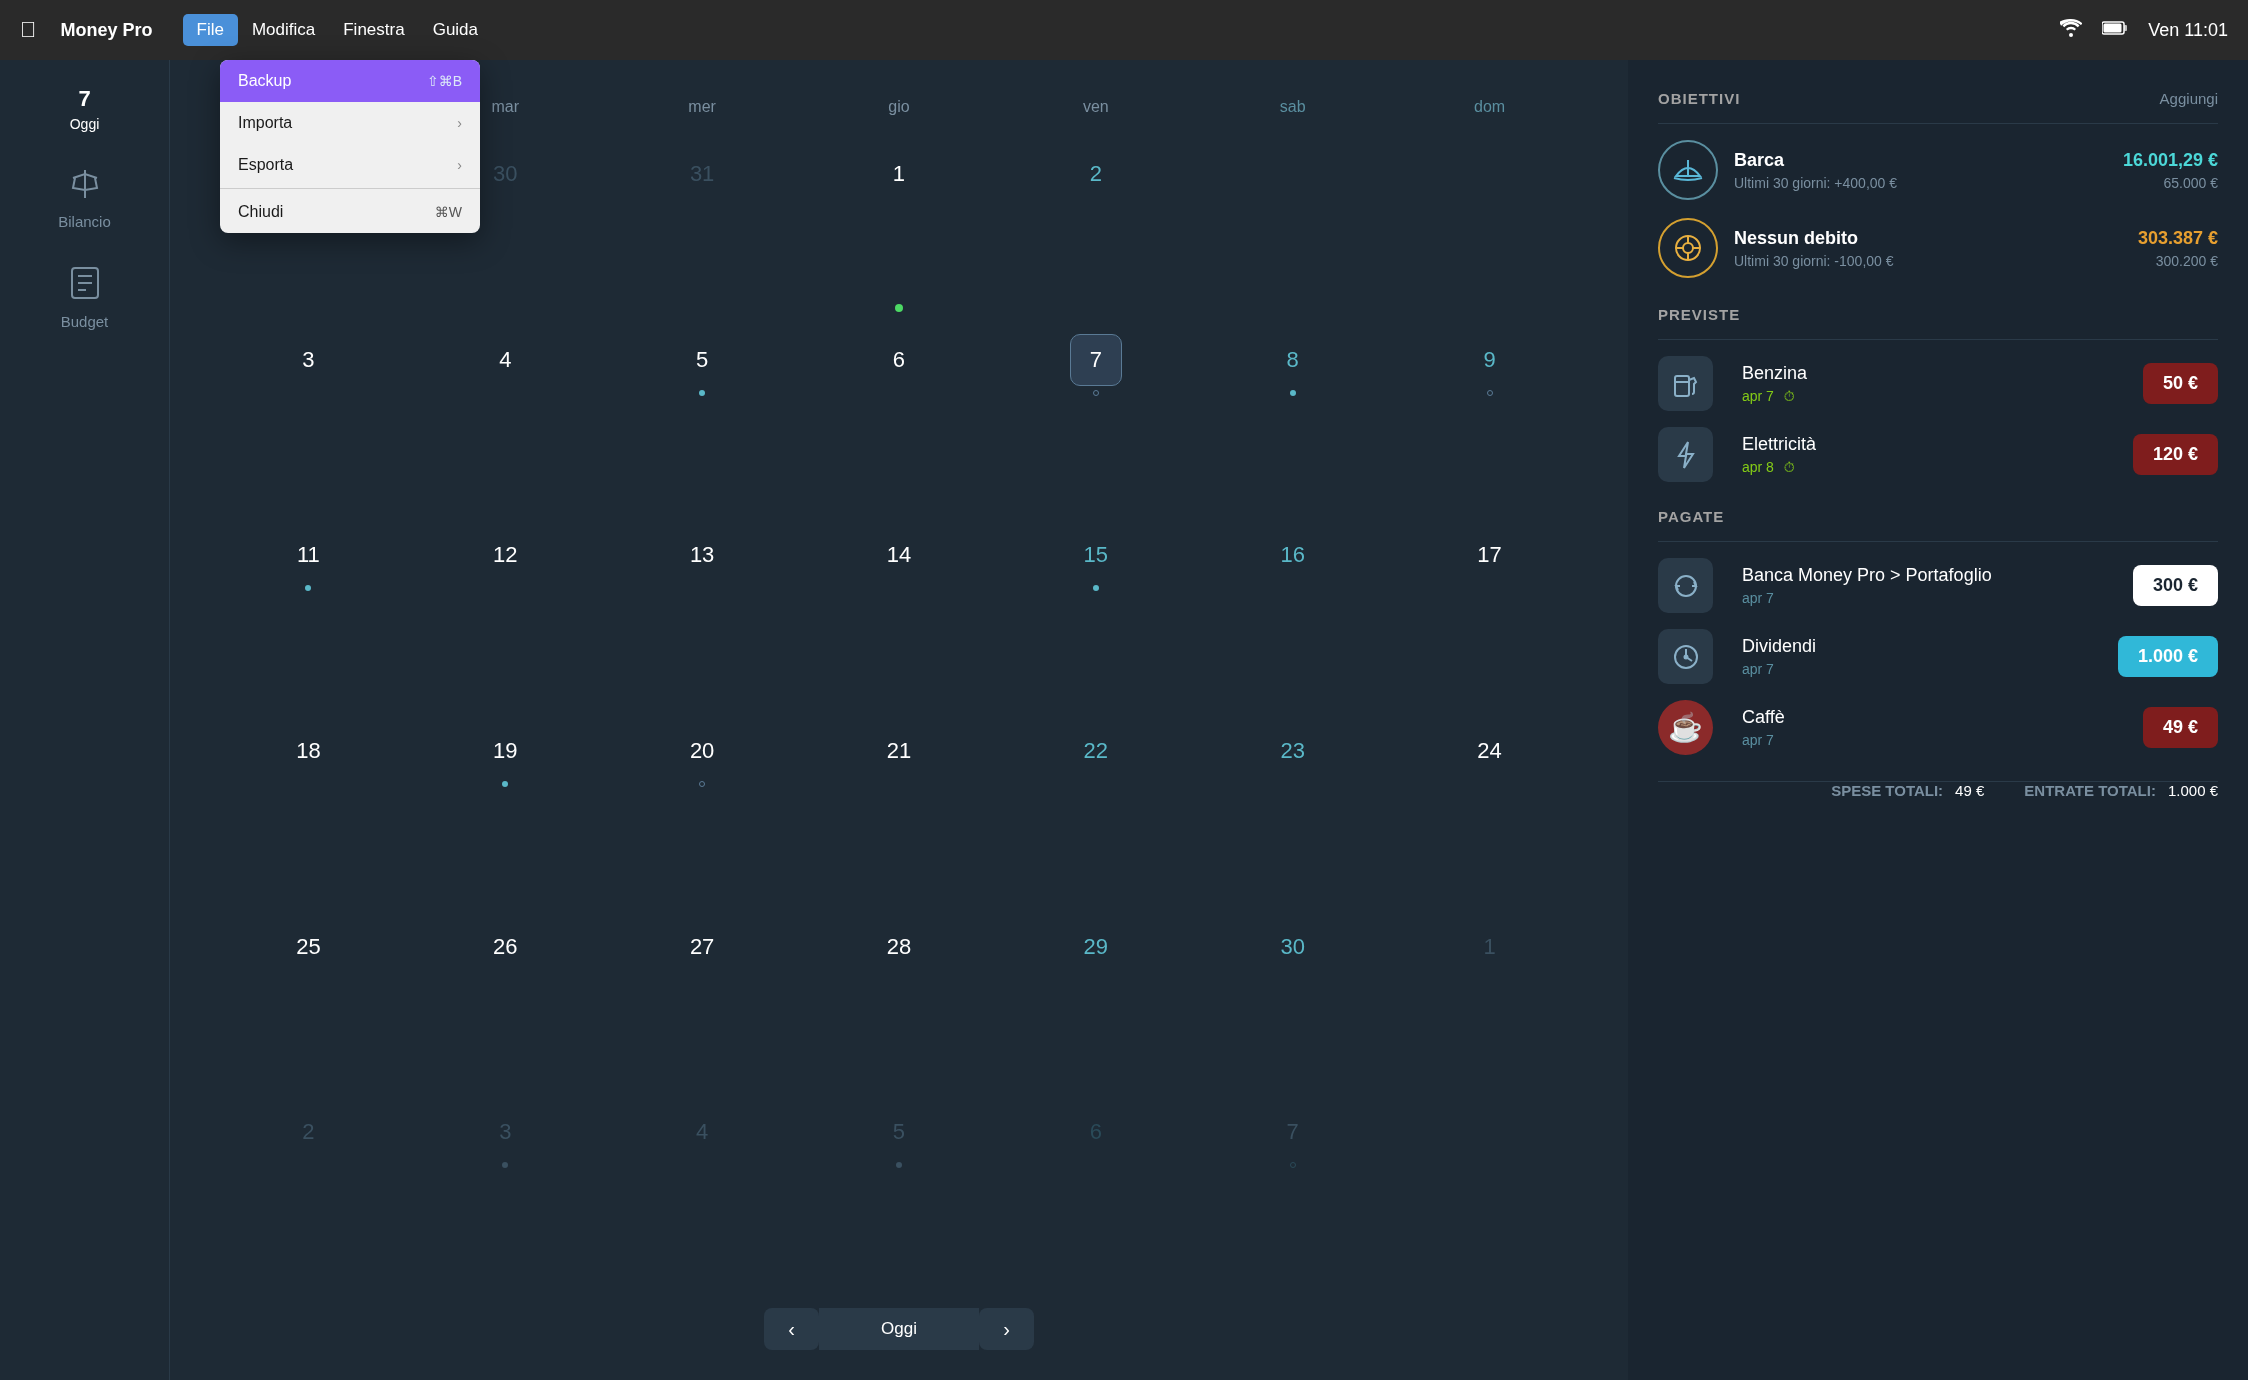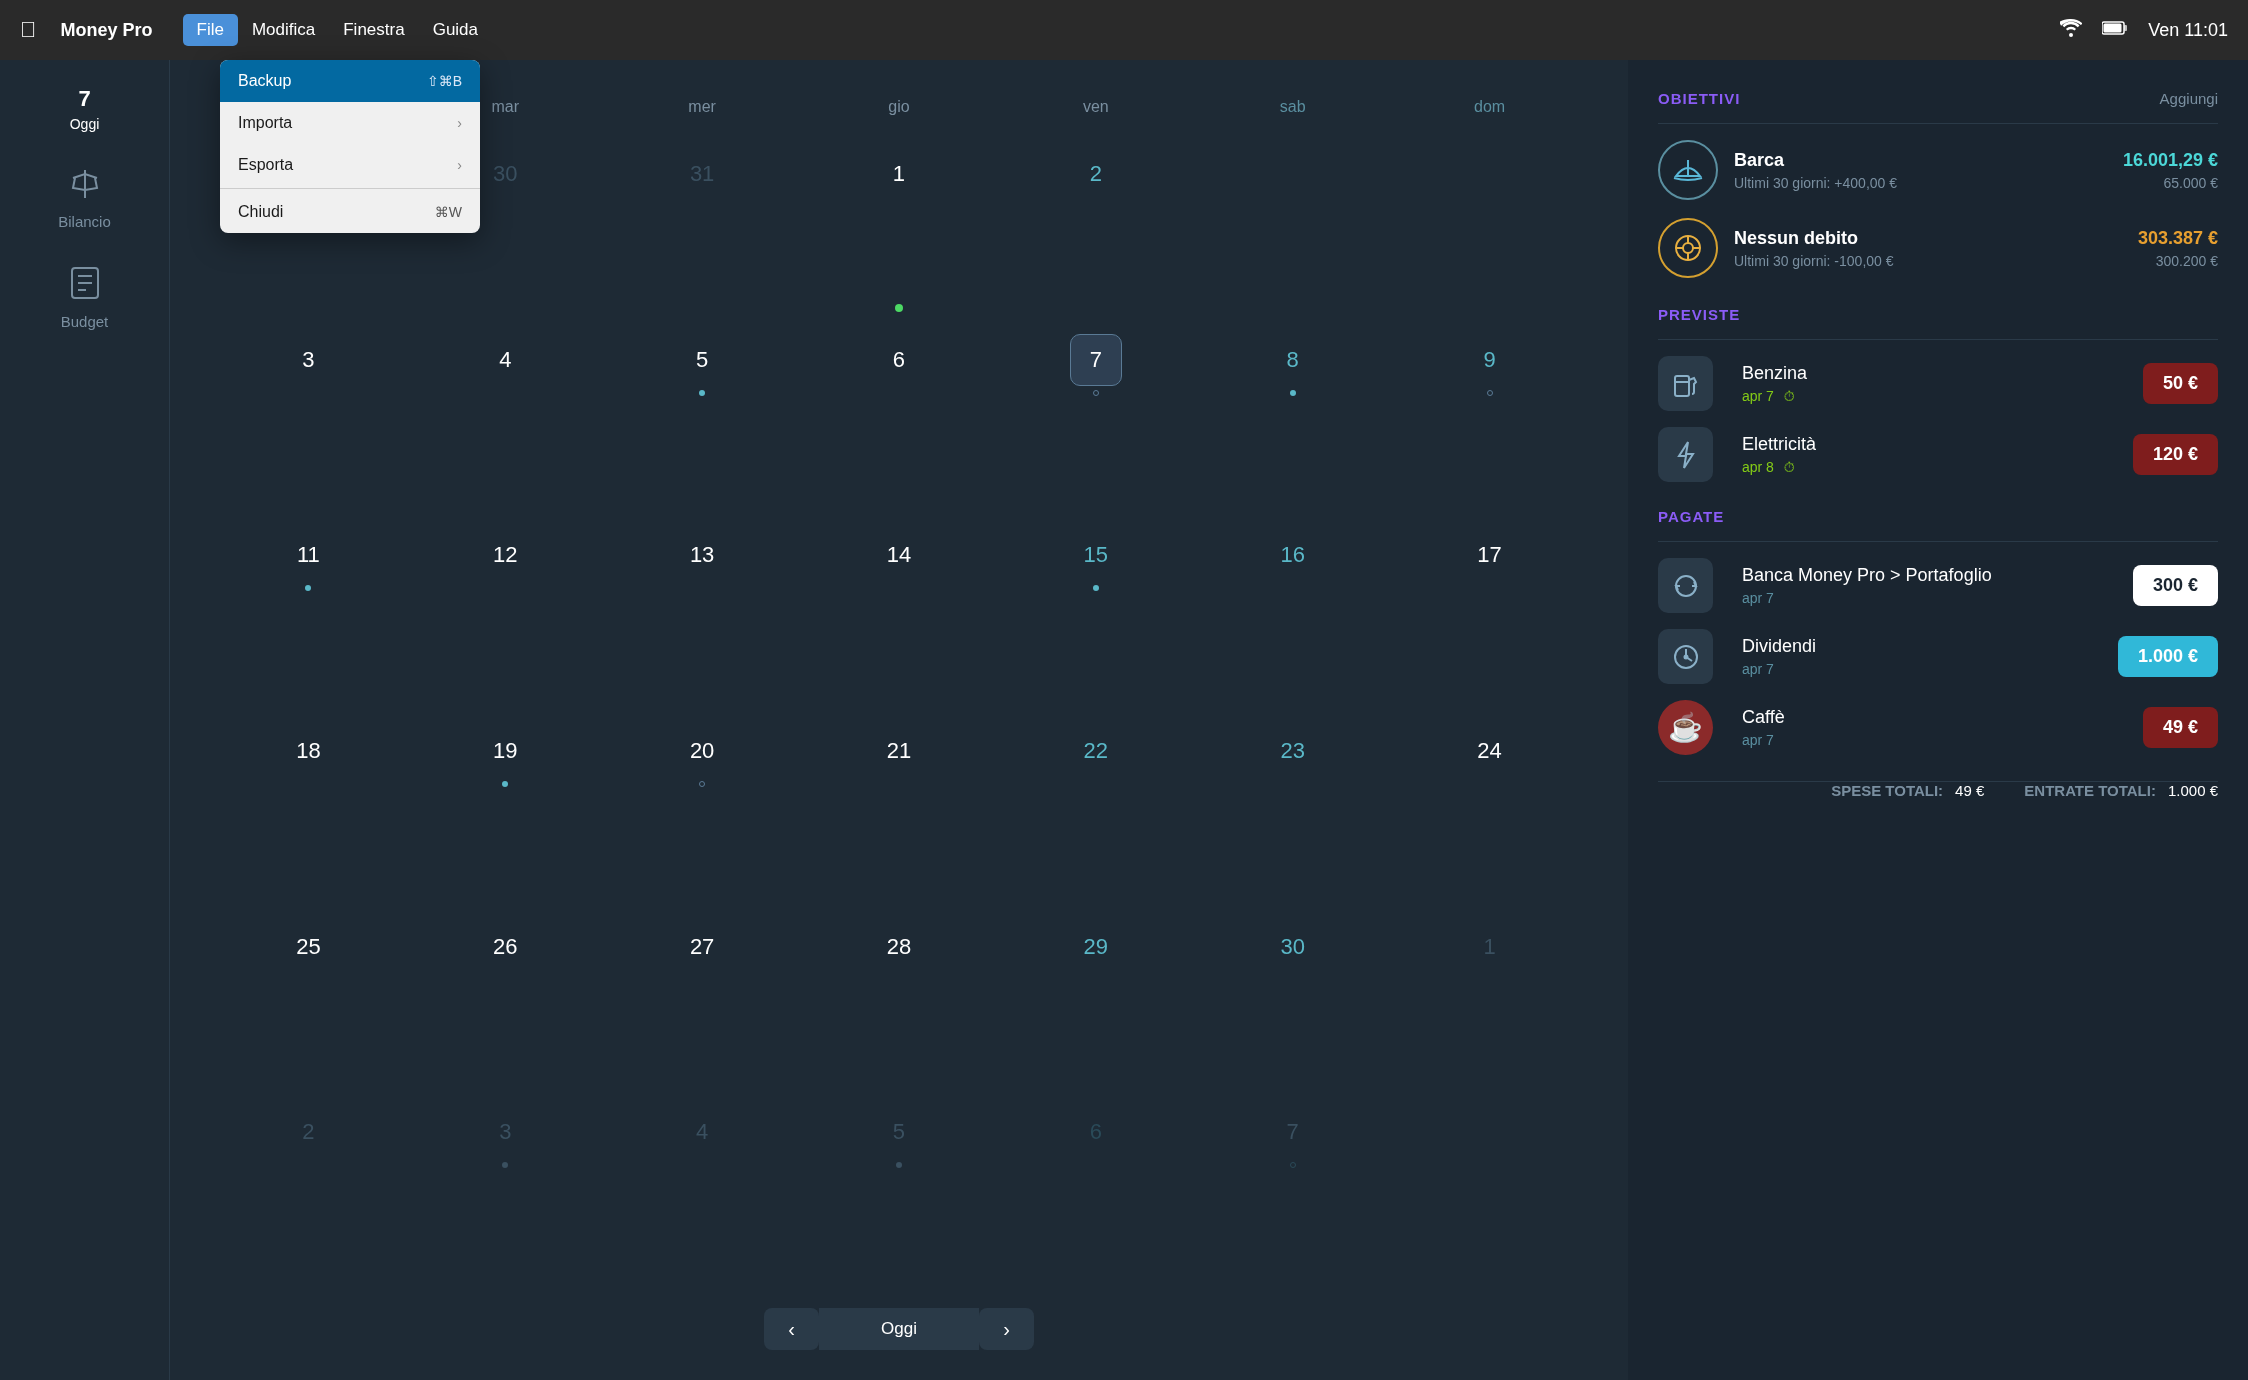--- a/index.html
+++ b/index.html
@@ -73,21 +73,21 @@
     .dropdown-item {
       display: flex;
       align-items: center;
       justify-content: space-between;
       padding: 12px 18px;
       font-size: 16px;
       color: #1a1a1a;
       cursor: pointer;
     }
     .dropdown-item.highlighted {
-      background: #0369a1;
+      background: #8b5cf6;
       color: #fff;
     }
     .dropdown-item .shortcut {
       font-size: 14px;
       color: #555;
     }
     .dropdown-item.highlighted .shortcut {
       color: #dce8f8;
     }
     .dropdown-item .arrow {
@@ -274,21 +274,21 @@
     .section-header {
       display: flex;
       justify-content: space-between;
       align-items: center;
       margin-bottom: 16px;
       padding-bottom: 0;
     }
     .section-title {
       font-size: 15px;
       font-weight: 700;
-      color: #8b5cf6;
+      color: #a3a3a3;
       letter-spacing: 1px;
     }
     .section-add {
       font-size: 15px;
       color: #7a8fa0;
       cursor: pointer;
     }
     .section-divider {
       height: 1px;
       background: #2a3a48;

